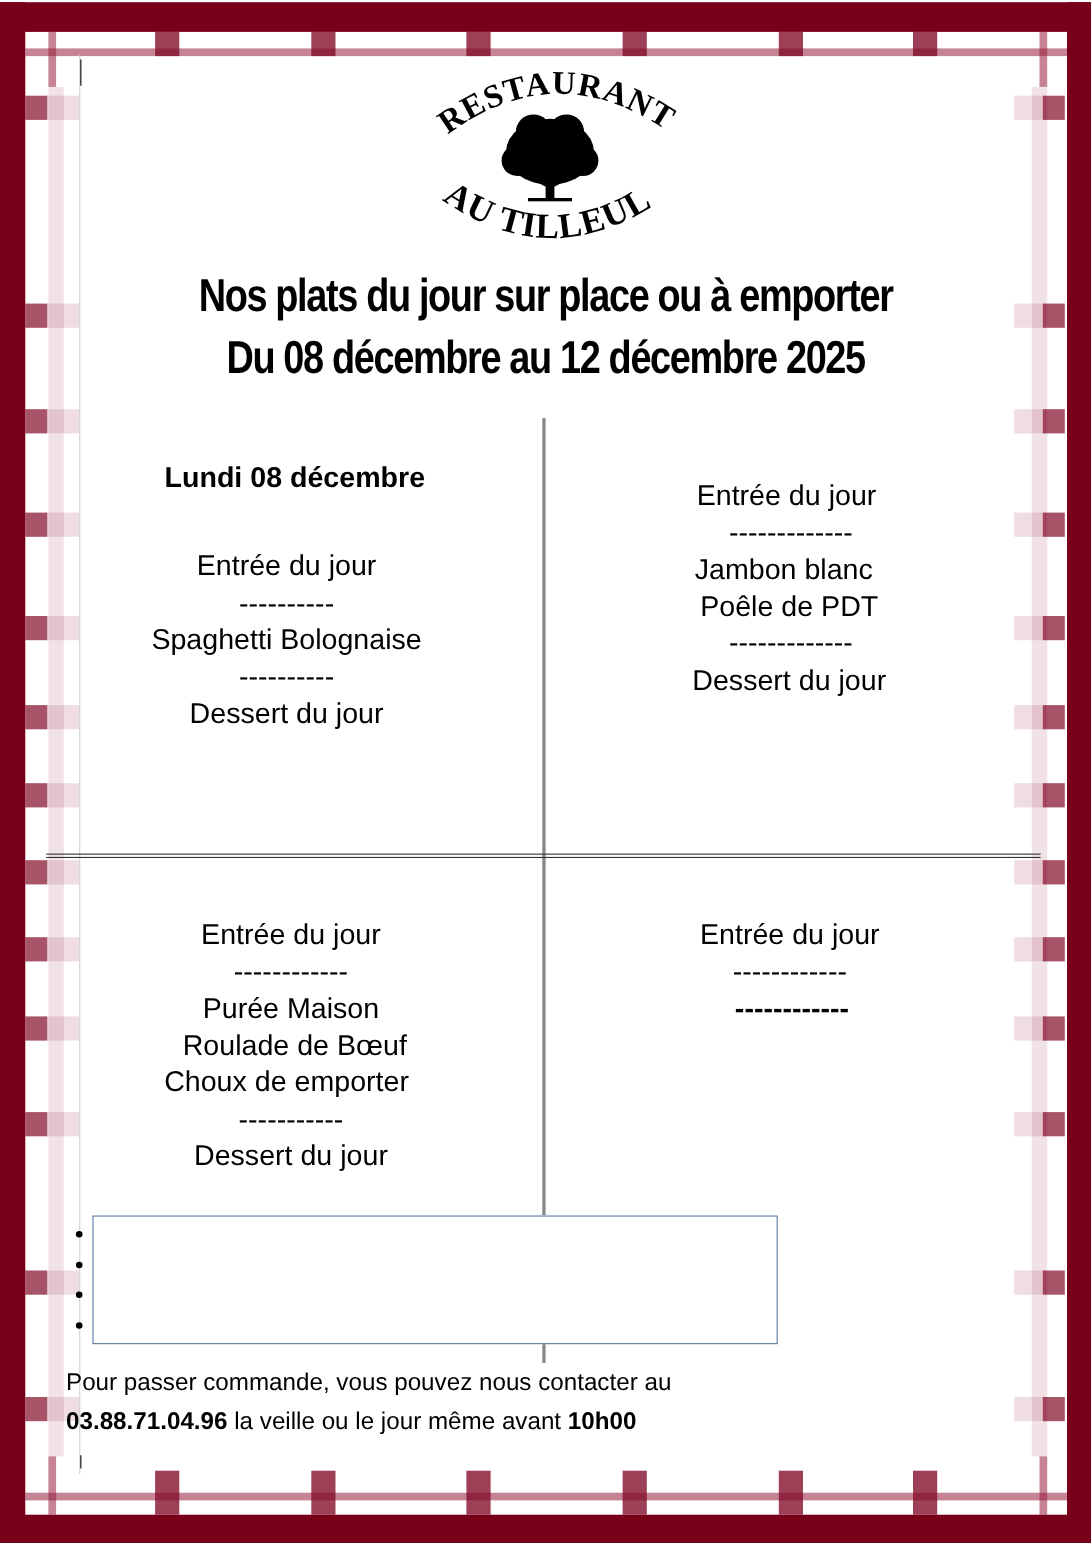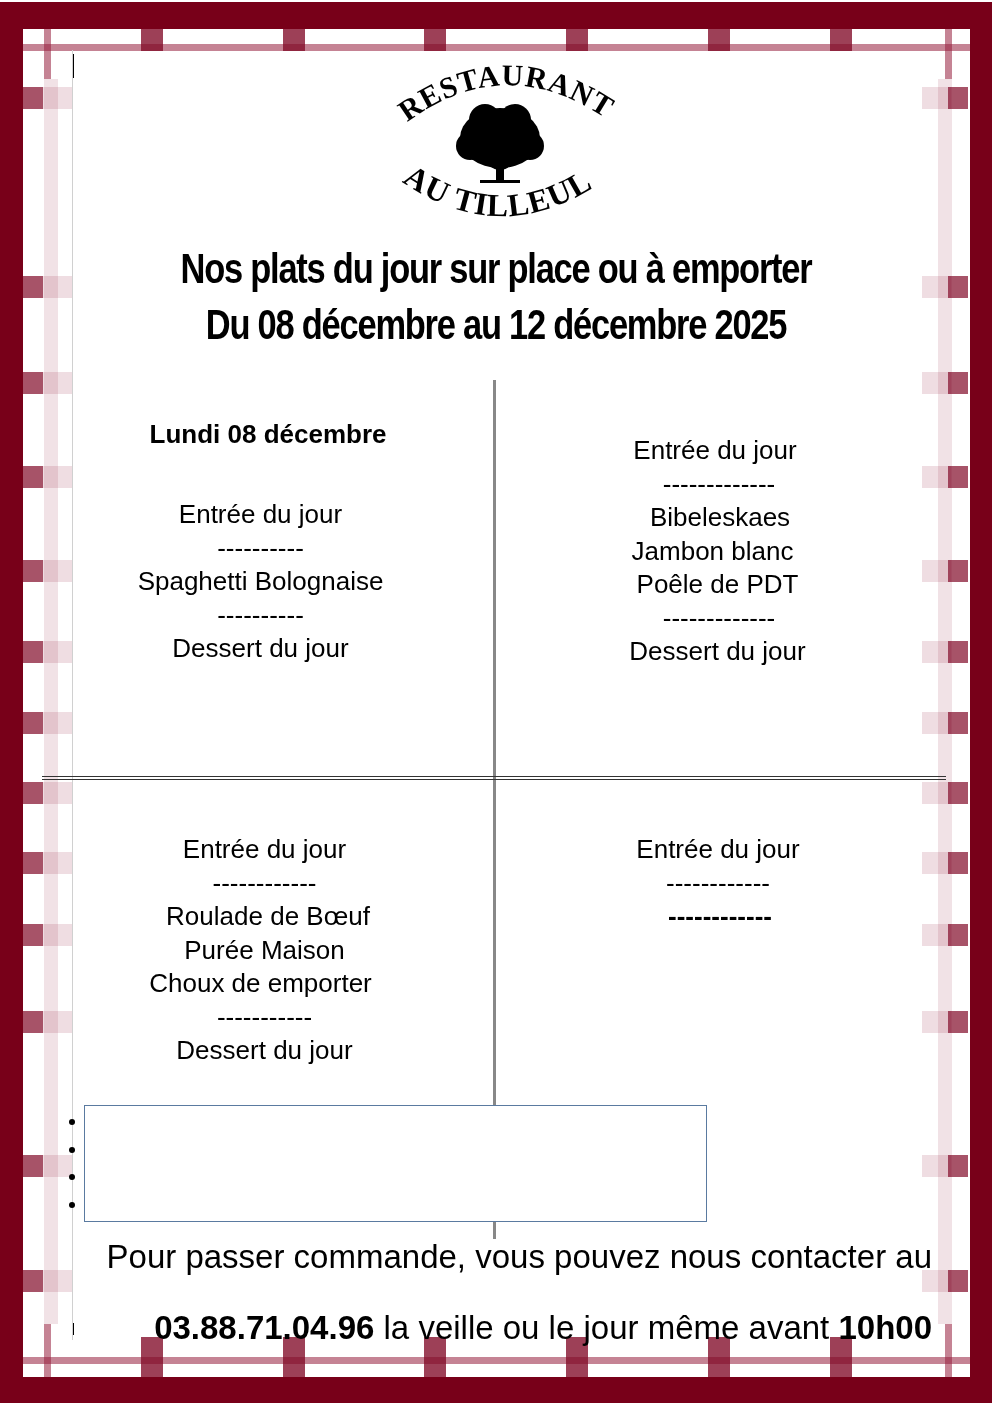--- a/index.html
+++ b/index.html
@@ -42,21 +42,21 @@
   .menu { font-size: 26px; line-height: 33.5px; margin-top: 48px; }
   .menu div { white-space: pre; }
 
   .vline { left: 493px; width: 3px; background: #888; }
   .hline { left: 42px; width: 904px; height: 1px; background: #333; }
 
   .textbox { left: 84px; top: 1105px; width: 621px; height: 115px; border: 1px solid #5a7aa0; background: #fff; }
   .bullet { width: 6px; height: 6px; border-radius: 50%; background: #000; left: 69px; }
 
   .footer {
-    left: 60px; width: 872px; text-align: right; font-size: 33px; line-height: 33px;
+    left: 60px; width: 872px; text-align: left; font-size: 22px; line-height: 33px;
   }
   .footer b { font-weight: 700; }
 </style>
 </head>
 <body>
 
 <div class="abs frame-top"></div>
 <div class="abs frame-bottom"></div>
 <div class="abs frame-left"></div>
 <div class="abs frame-right"></div>
@@ -185,34 +185,33 @@
     <div style="margin-left:-15px">Spaghetti Bolognaise</div>
     <div style="margin-left:-15px">----------</div>
     <div style="margin-left:-15px">Dessert du jour</div>
   </div>
 </div>
 
 <div class="abs col" style="left:495px; top:386px;">
   <div class="menu">
     <div style="margin-left:-10px">Entrée du jour</div>
     <div style="margin-left:-2px">-------------</div>
-    <div style="margin-left:0px">Bibeleskaes</div>
     <div style="margin-left:-15px">Jambon blanc</div>
     <div style="margin-left:-5px">Poêle de PDT</div>
     <div style="margin-left:-2px">-------------</div>
     <div style="margin-left:-5px">Dessert du jour</div>
   </div>
 </div>
 
 <div class="abs col" style="left:43px; top:785px;">
   <div class="menu">
     <div style="margin-left:-7px">Entrée du jour</div>
     <div style="margin-left:-7px">------------</div>
+    <div style="margin-left:-7px">Purée Maison</div>
     <div style="margin-left:0px">Roulade de Bœuf</div>
-    <div style="margin-left:-7px">Purée Maison</div>
     <div style="margin-left:-15px">Choux de emporter</div>
     <div style="margin-left:-7px">-----------</div>
     <div style="margin-left:-7px">Dessert du jour</div>
   </div>
 </div>
 
 <div class="abs col" style="left:495px; top:785px;">
   <div class="menu">
     <div style="margin-left:-4px">Entrée du jour</div>
     <div style="margin-left:-4px">------------</div>
@@ -220,15 +219,15 @@
   </div>
 </div>
 
 <div class="abs textbox"></div>
 <div class="abs bullet" style="top:1119px;"></div>
 <div class="abs bullet" style="top:1147px;"></div>
 <div class="abs bullet" style="top:1174px;"></div>
 <div class="abs bullet" style="top:1202px;"></div>
 
 <div class="abs footer" style="top:1240px;">Pour passer commande, vous pouvez nous contacter au</div>
-<div class="abs footer" style="top:1311px;">
+<div class="abs footer" style="top:1275px;">
   <b>03.88.71.04.96</b><span> la veille ou le jour même avant </span><b>10h00</b>
 </div>
 
 </body></html>

